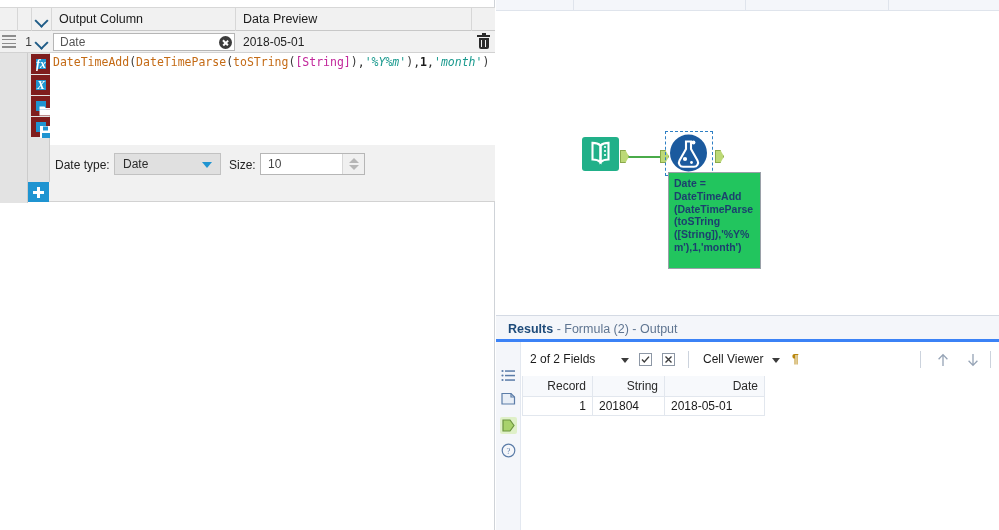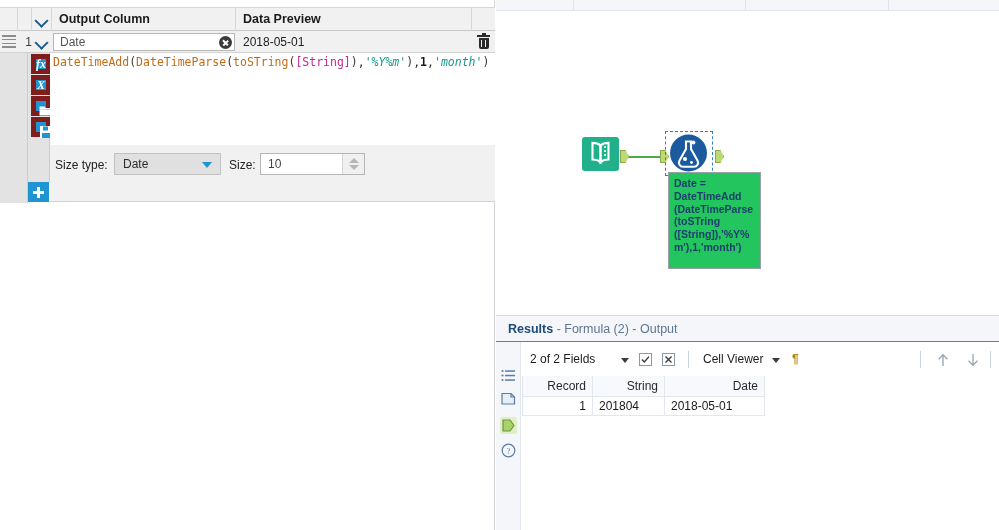--- a/index.html
+++ b/index.html
@@ -27,21 +27,21 @@
   .cfg-header {
     position: absolute; left: 0; top: 7px;
     width: 495px; height: 24px;
     background: #f1f1f1;
     border-top: 1px solid #d7d7d7;
     border-bottom: 1px solid #c8c8c8;
   }
   .cfg-header .cell {
     position: absolute; top: 0; height: 23px;
     line-height: 23px;
-    font-weight: bold;
+    font-weight: normal;
     font-size: 12.5px;
     color: #1b1b1b;
     border-right: 1px solid #d7d7d7;
     padding-left: 7px;
     overflow: hidden; white-space: nowrap;
   }
   .cfg-header .h-grip { left: 0; width: 18px; padding:0; }
   .cfg-header .h-num  { left: 18px; width: 14px; padding:0; }
   .cfg-header .h-chev { left: 32px; width: 20px; padding:0; }
   .cfg-header .h-out  { left: 52px; width: 184px; }
@@ -332,21 +332,21 @@
   #results {
     position: absolute; left: 0; top: 315px;
     width: 503px; height: 215px;
     background: #ffffff;
     border-top: 1px solid #d4dae4;
   }
   .res-title {
     position: absolute; left: 0; top: 0;
     width: 503px; height: 26px;
     background: #f4f6fa;
-    border-bottom: 1px solid #3b82f6;
+    border-bottom: 3px solid #3b82f6;
     line-height: 26px;
     padding-left: 12px;
     font-size: 12.5px;
   }
   .res-title .rt-main { color: #1e4b7a; font-weight: bold; }
   .res-title .rt-sub  { color: #5f7591; }
 
   .res-side {
     position: absolute; left: 0; top: 26px;
     width: 25px; height: 189px;
@@ -484,21 +484,21 @@
           <rect x="3" y="8" width="8" height="5" fill="#1f94d1"></rect>
         </svg>
       </div>
     </div>
 
     <div class="formula-wrap">
       <div class="formula-text"><span class="fn">DateTimeAdd</span><span class="paren">(</span><span class="fn">DateTimeParse</span><span class="paren">(</span><span class="fn">toSTring</span><span class="paren">(</span><span class="fld">[String]</span><span class="paren">)</span><span class="punc">,</span><span class="str">'%Y%m'</span><span class="paren">)</span><span class="punc">,</span><span class="num">1</span><span class="punc">,</span><span class="str">'month'</span><span class="paren">)</span></div>
     </div>
 
     <div class="dtype-bar">
-      <div class="lbl lbl-dtype">Size type:</div>
+      <div class="lbl lbl-dtype">Date type:</div>
       <div class="dd">
         <div class="dd-val">Date</div>
         <div class="dd-arrow"></div>
       </div>
       <div class="lbl lbl-size">Size:</div>
       <div class="spin">
         <div class="sp-val">10</div>
         <div class="sp-box">
           <div class="sp-up"></div>
           <div class="sp-dn"></div>

